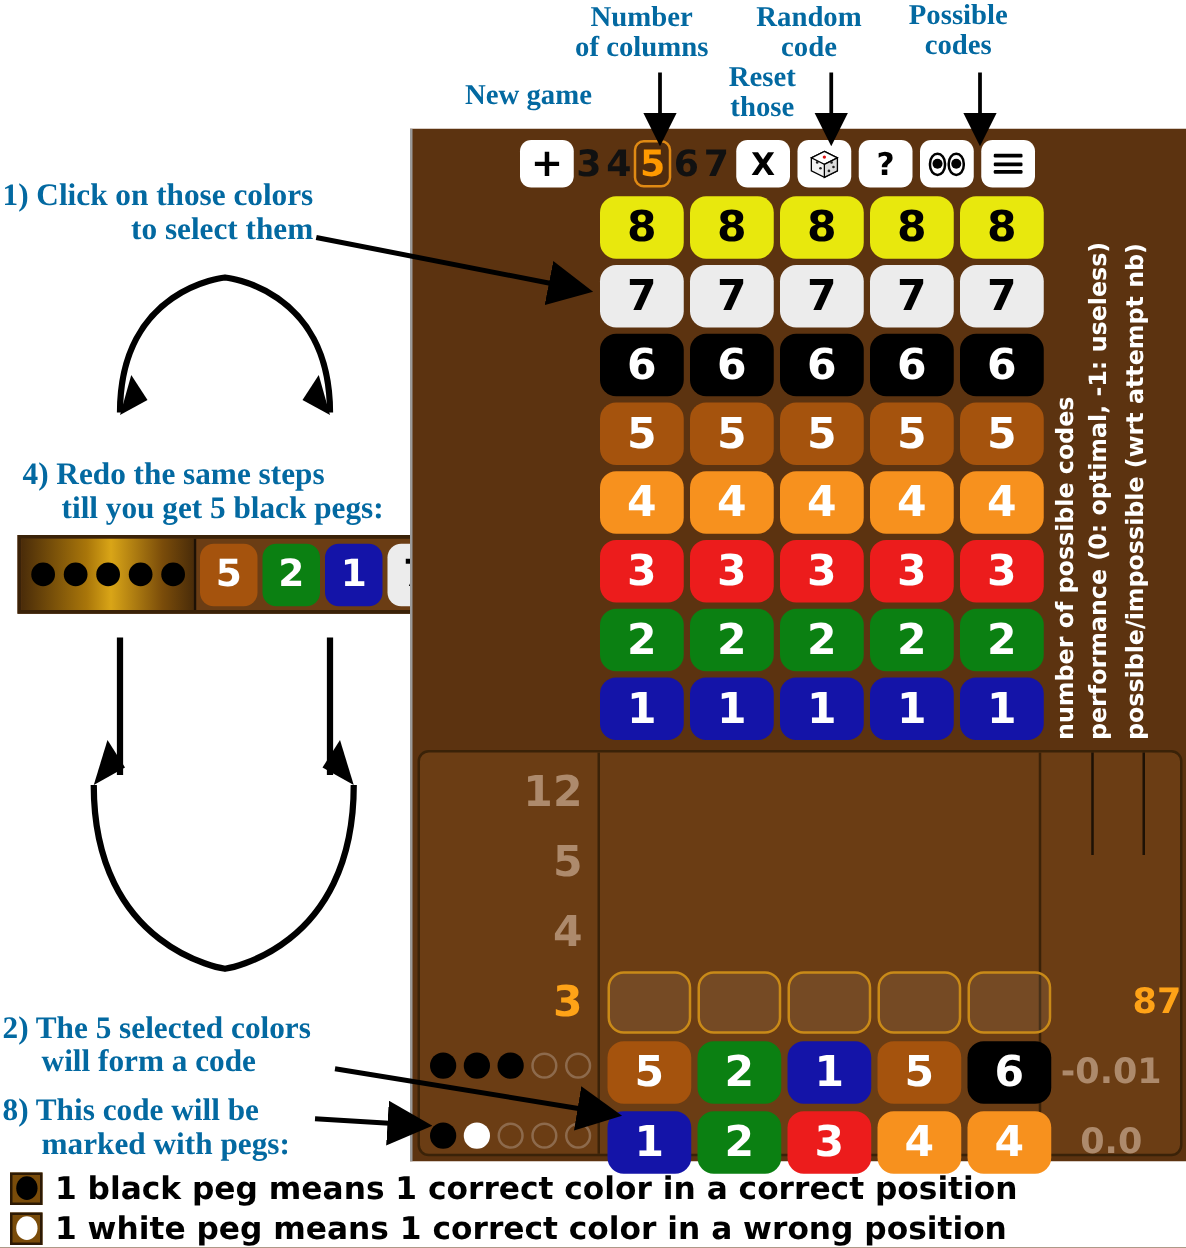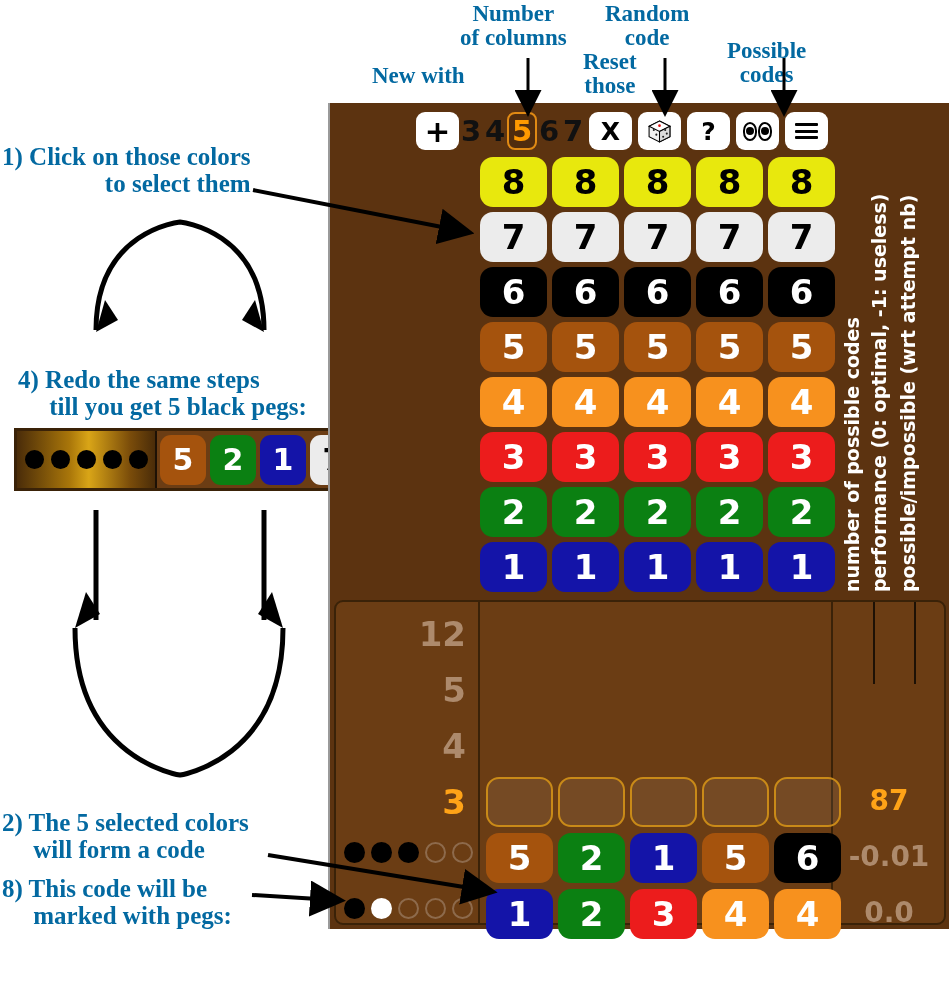--- a/index.html
+++ b/index.html
@@ -64,21 +64,21 @@
   .peg.black{background:#000;}
   .peg.white{background:#fff;}
   .peg.empty{background:transparent;border:2px solid #8d6a4c;}
 
   .guessrow{position:absolute;left:150px;display:flex;gap:5px;}
   .slot{width:67px;height:50px;border-radius:13px;box-sizing:border-box;}
   .slot.empty{background:rgba(255,255,255,0.07);border:2px solid #c98a18;}
 
   .statcol{position:absolute;width:112px;text-align:center;font-size:28px;
            font-weight:bold;}
-  .stat-codes{color:#ffa317;}
+  .stat-codes{color:#ffa317;text-align:right;}
   .stat-other{color:#ad8a6c;}
 
   .vdiv{position:absolute;width:2px;background:#1d1105;}
 
   
   .vlabels{position:absolute;right:0;top:0;width:92px;height:497px;}
   .vlab{position:absolute;bottom:8px;transform-origin:left bottom;
         transform:rotate(-90deg);white-space:nowrap;color:#ffffff;
         font-size:19px;font-weight:bold;
         font-family:"DejaVu Sans","Liberation Sans",sans-serif;}
@@ -104,28 +104,28 @@
   .swdot{width:17px;height:19px;border-radius:50%;}
 
   
   .ov{position:absolute;left:0;top:0;width:949px;height:998px;pointer-events:none;}
 </style>
 </head>
 <body>
 
 <div class="root">
 
-  <div class="anno top-anno" style="left:372px;top:64px;">New with</div>
+  <div class="anno top-anno" style="left:372px;top:64px;">New game</div>
   <div class="anno top-anno" style="left:460px;top:2px;">Number
 of columns</div>
   <div class="anno top-anno" style="left:583px;top:50px;">Reset
 those</div>
   <div class="anno top-anno" style="left:605px;top:2px;">Random
 code</div>
-  <div class="anno top-anno" style="left:727px;top:0;margin-top:39px;">Possible
+  <div class="anno top-anno" style="left:727px;top:0;">Possible
 codes</div>
 
   <div class="anno left-anno" style="left:2px;top:144px;text-align:right;">1) Click on those colors
      to select them</div>
   <div class="anno left-anno" style="left:18px;top:367px;">4) Redo the same steps
      till you get 5 black pegs:</div>
   <div class="anno left-anno" style="left:2px;top:810px;">2) The 5 selected colors
      will form a code</div>
   <div class="anno left-anno" style="left:2px;top:876px;">8) This code will be
      marked with pegs:</div>
@@ -140,20 +140,32 @@
     </div>
     <div class="wincells">
       <div class="wincell" style="background:#a5530d;color:#fff;">5</div>
       <div class="wincell" style="background:#0b8012;color:#fff;">2</div>
       <div class="wincell" style="background:#1414a8;color:#fff;">1</div>
       <div class="wincell" style="background:#ececec;color:#000;">7</div>
       <div class="wincell" style="background:#ececec;color:#000;">7</div>
     </div>
   </div>
 
+  <div class="legend" style="top:936px;">
+    <span class="swatch">
+        <span class="swdot" style="background:#000;"></span>
+      </span>
+    <span>1 black peg means 1 correct color in a correct position</span>
+  </div>
+  <div class="legend" style="top:968px;">
+    <span class="swatch">
+        <span class="swdot" style="background:#fff;"></span>
+      </span>
+    <span>1 white peg means 1 correct color in a wrong position</span>
+  </div>
 
   <div class="panel">
 
     <div class="toolbar" style="left:86px;">
       <div class="tb-btn tb-plus">+</div>
       <div class="num-group">
         <div class="num">3</div>
         <div class="num">4</div>
         <div class="num sel">5</div>
         <div class="num">6</div>

